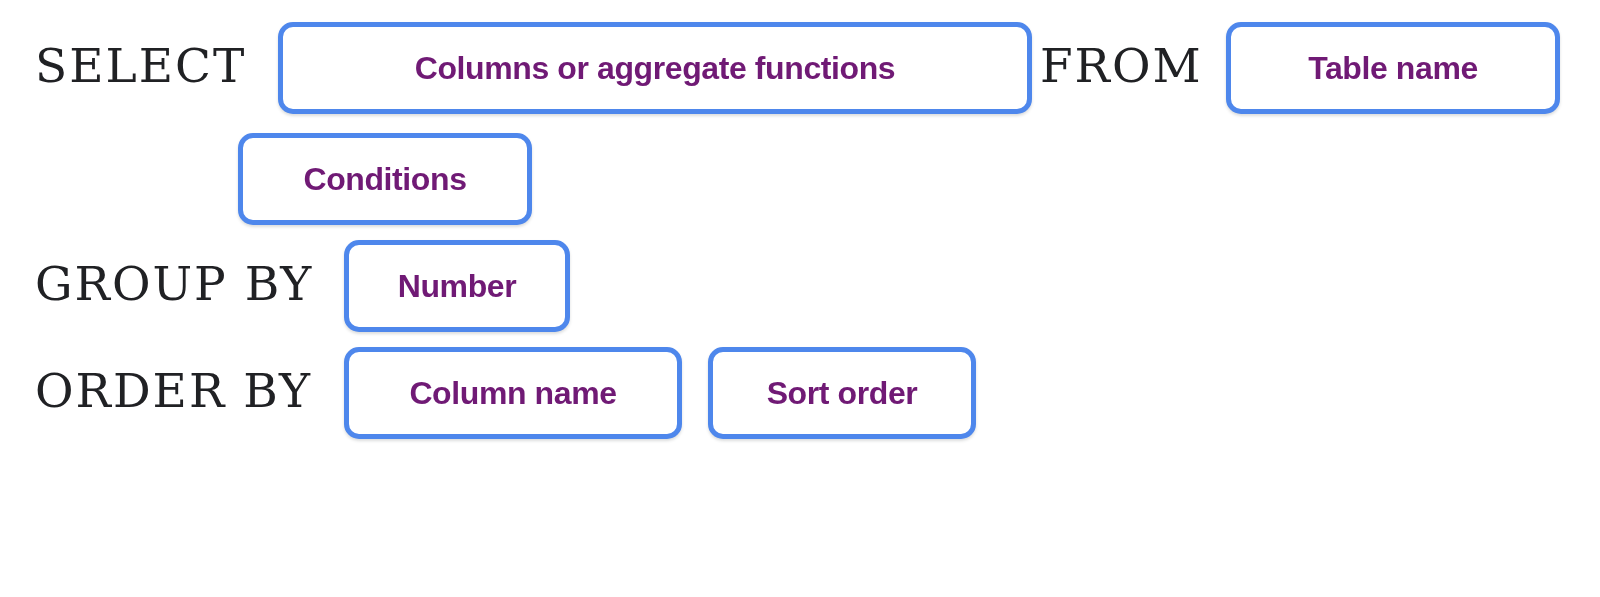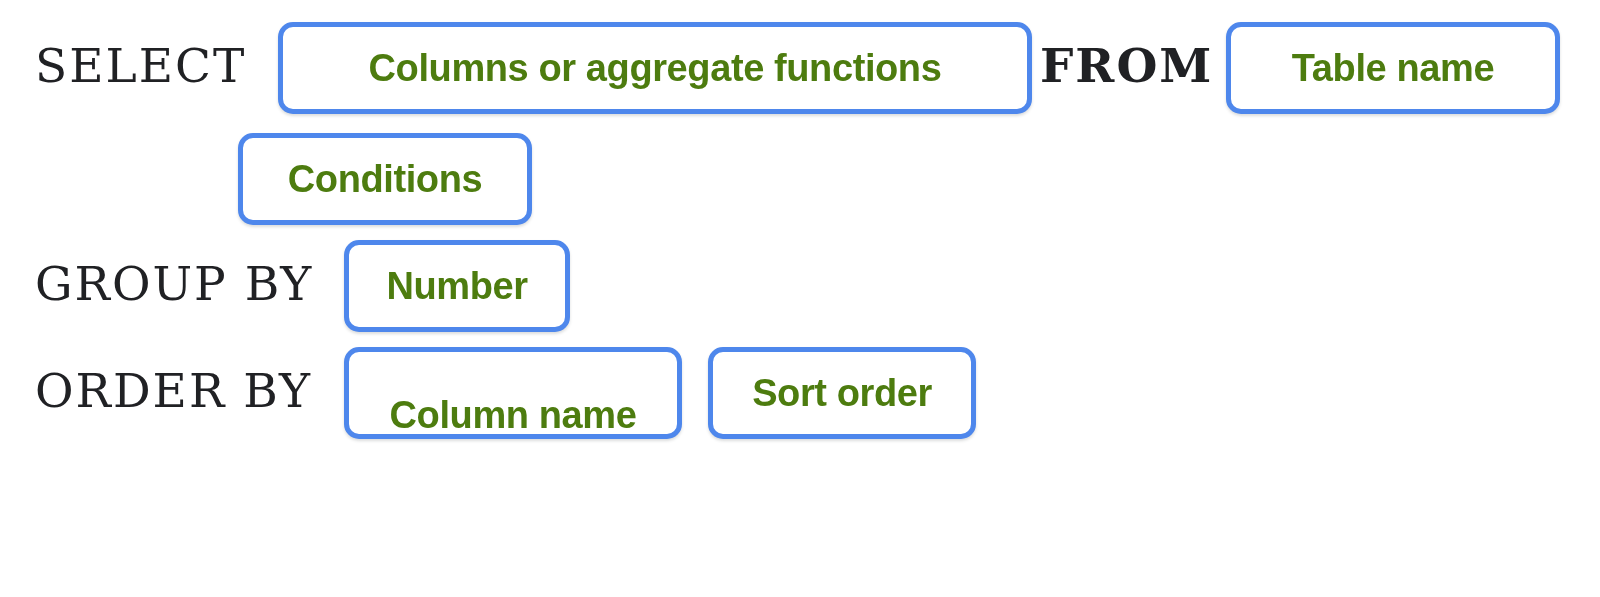--- a/index.html
+++ b/index.html
@@ -37,22 +37,22 @@
     justify-content: center;
     background: #ffffff;
     border: 5px solid #4e87ec;
     border-radius: 15px;
     box-shadow: 0 2px 3px rgba(60,64,67,0.18);
     padding: 0 14px;
   }
   .slot-label {
     font-family: "Liberation Sans", "DejaVu Sans", sans-serif;
     font-weight: 700;
-    font-size: 38px;
-    color: #4d7c0f;
+    font-size: 32px;
+    color: #701a75;
     white-space: nowrap;
     line-height: 1;
     letter-spacing: -0.4px;
   }
   .terminator {
     font-family: "Liberation Sans", "DejaVu Sans", sans-serif;
     font-weight: 700;
     font-size: 40px;
     color: #000000;
     line-height: 1;
@@ -61,42 +61,42 @@
 </head>
 <body>
 
 <div id="canvas">
 
   <div class="row" style="top:22px; height:92px;">
     <div class="keyword" style="position:absolute; left:35px; top:20px;">SELECT</div>
     <div class="slot" style="position:absolute; left:278px; top:0px; width:754px; height:92px;">
       <span class="slot-label">Columns or aggregate functions</span>
     </div>
-    <div class="keyword" style="position:absolute; left:1040px; top:20px;font-weight:bold;">FROM</div>
+    <div class="keyword" style="position:absolute; left:1040px; top:20px;">FROM</div>
     <div class="slot" style="position:absolute; left:1226px; top:0px; width:334px; height:92px;">
       <span class="slot-label">Table name</span>
     </div>
   </div>
 
   <div class="row" style="top:133px; height:92px;">
     <div class="slot" style="position:absolute; left:238px; top:0px; width:294px; height:92px;">
       <span class="slot-label">Conditions</span>
     </div>
   </div>
 
   <div class="row" style="top:240px; height:92px;">
     <div class="keyword" style="position:absolute; left:35px; top:20px;text-align:center;">GROUP BY</div>
     <div class="slot" style="position:absolute; left:344px; top:0px; width:226px; height:92px;">
       <span class="slot-label">Number</span>
     </div>
   </div>
 
   <div class="row" style="top:347px; height:92px;">
     <div class="keyword" style="position:absolute; left:35px; top:20px;">ORDER BY</div>
-    <div class="slot" style="position:absolute; left:344px; top:0px; width:338px; height:92px;align-items:flex-end;">
+    <div class="slot" style="position:absolute; left:344px; top:0px; width:338px; height:92px;">
       <span class="slot-label">Column name</span>
     </div>
     <div class="slot" style="position:absolute; left:708px; top:0px; width:268px; height:92px;">
       <span class="slot-label">Sort order</span>
     </div>
   </div>
 
 
 </div>
 

